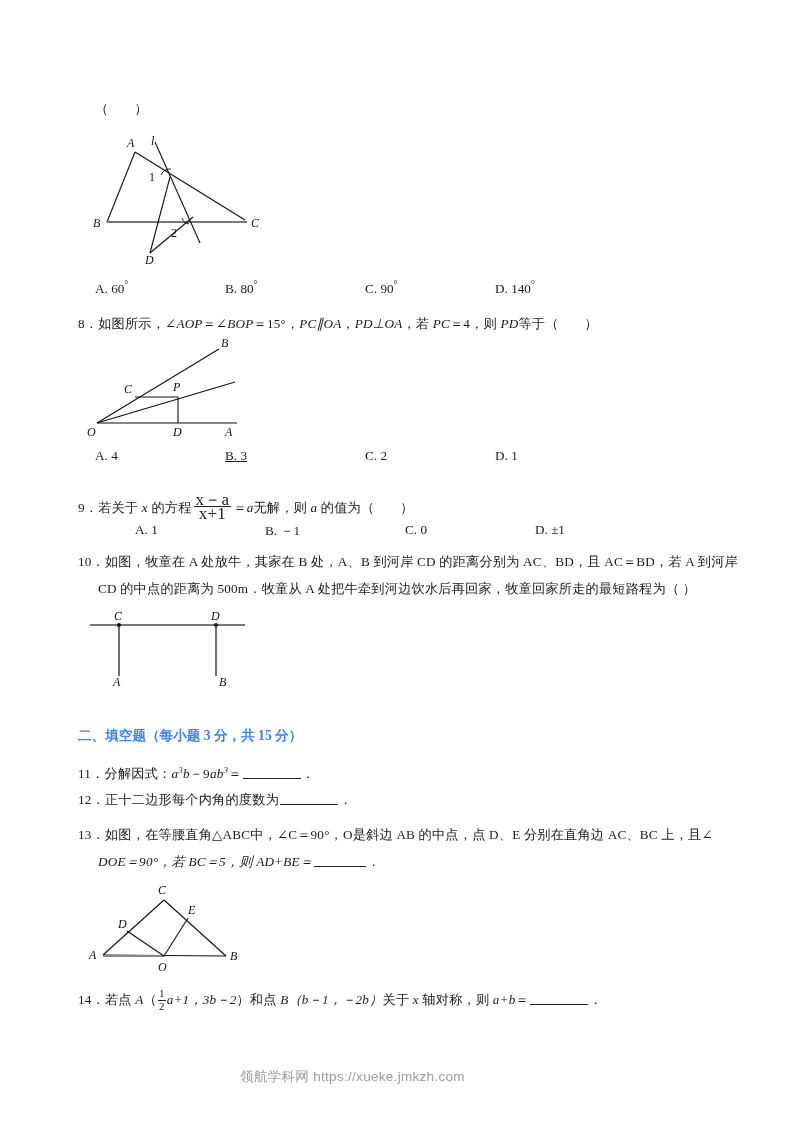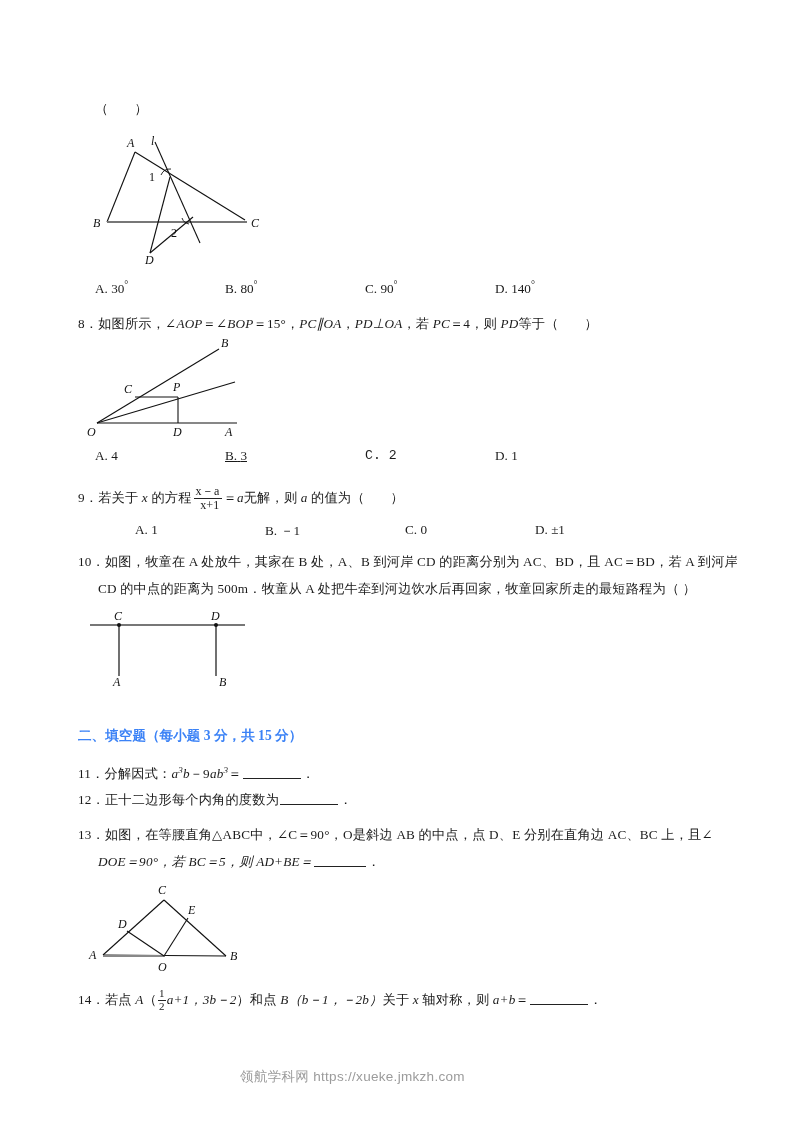--- a/index.html
+++ b/index.html
@@ -62,24 +62,24 @@
     height: 12px;
     vertical-align: -1px;
     margin: 0 1px;
   }
   .paren-gap { display: inline-block; width: 26px; }
 
   
   .frac {
     display: inline-block;
     vertical-align: -7px;
-    text-align: right;
-    font-size: 12px;
+    text-align: center;
+    font-size: 17px;
     line-height: 13px;
-    margin: 0 2px;
+    margin: 8px 2px;
     font-family: "Liberation Serif", serif;
   }
   .frac .num { display: block; border-bottom: 1.2px solid #222; padding: 0 2px; }
   .frac .den { display: block; padding: 0 2px; }
   .frac-sm {
     display: inline-block;
     vertical-align: -6px;
     text-align: center;
     font-size: 11px;
     line-height: 11.5px;
@@ -148,21 +148,21 @@
       <text class="fig-label" x="8" y="102">B</text>
       <text class="fig-num" x="86" y="112">2</text>
       <text class="fig-label" x="60" y="139">D</text>
       <text class="fig-label" x="166" y="102">C</text>
     </svg>
   </div>
 
   <div class="opt-row" style="left:0px; top:279px;">
     <div class="opt" style="left:95px;">
       <span>A.</span>
-      <span>30</span><span class="deg">°</span>
+      <span>60</span><span class="deg">°</span>
     </div>
     <div class="opt" style="left:225px;">
       <span>B.</span>
       <span>80</span><span class="deg">°</span>
     </div>
     <div class="opt" style="left:365px;">
       <span>C.</span>
       <span>90</span><span class="deg">°</span>
     </div>
     <div class="opt" style="left:495px;">
@@ -199,21 +199,21 @@
 
   <div class="opt-row" style="left:0px; top:448px;">
     <div class="opt" style="left:95px;">
       <span>A.</span>
       <span>4</span>
     </div>
     <div class="opt" style="left:225px;text-decoration:underline;">
       <span>B.</span>
       <span>3</span>
     </div>
-    <div class="opt" style="left:365px;font-family:Liberation Mono, monospace;">
+    <div class="opt" style="left:365px;">
       <span>C.</span>
       <span>2</span>
     </div>
     <div class="opt" style="left:495px;">
       <span>D.</span>
       <span>1</span>
     </div>
   </div>
 
   <div class="abs qtext" style="left:78px; top:485px;">

